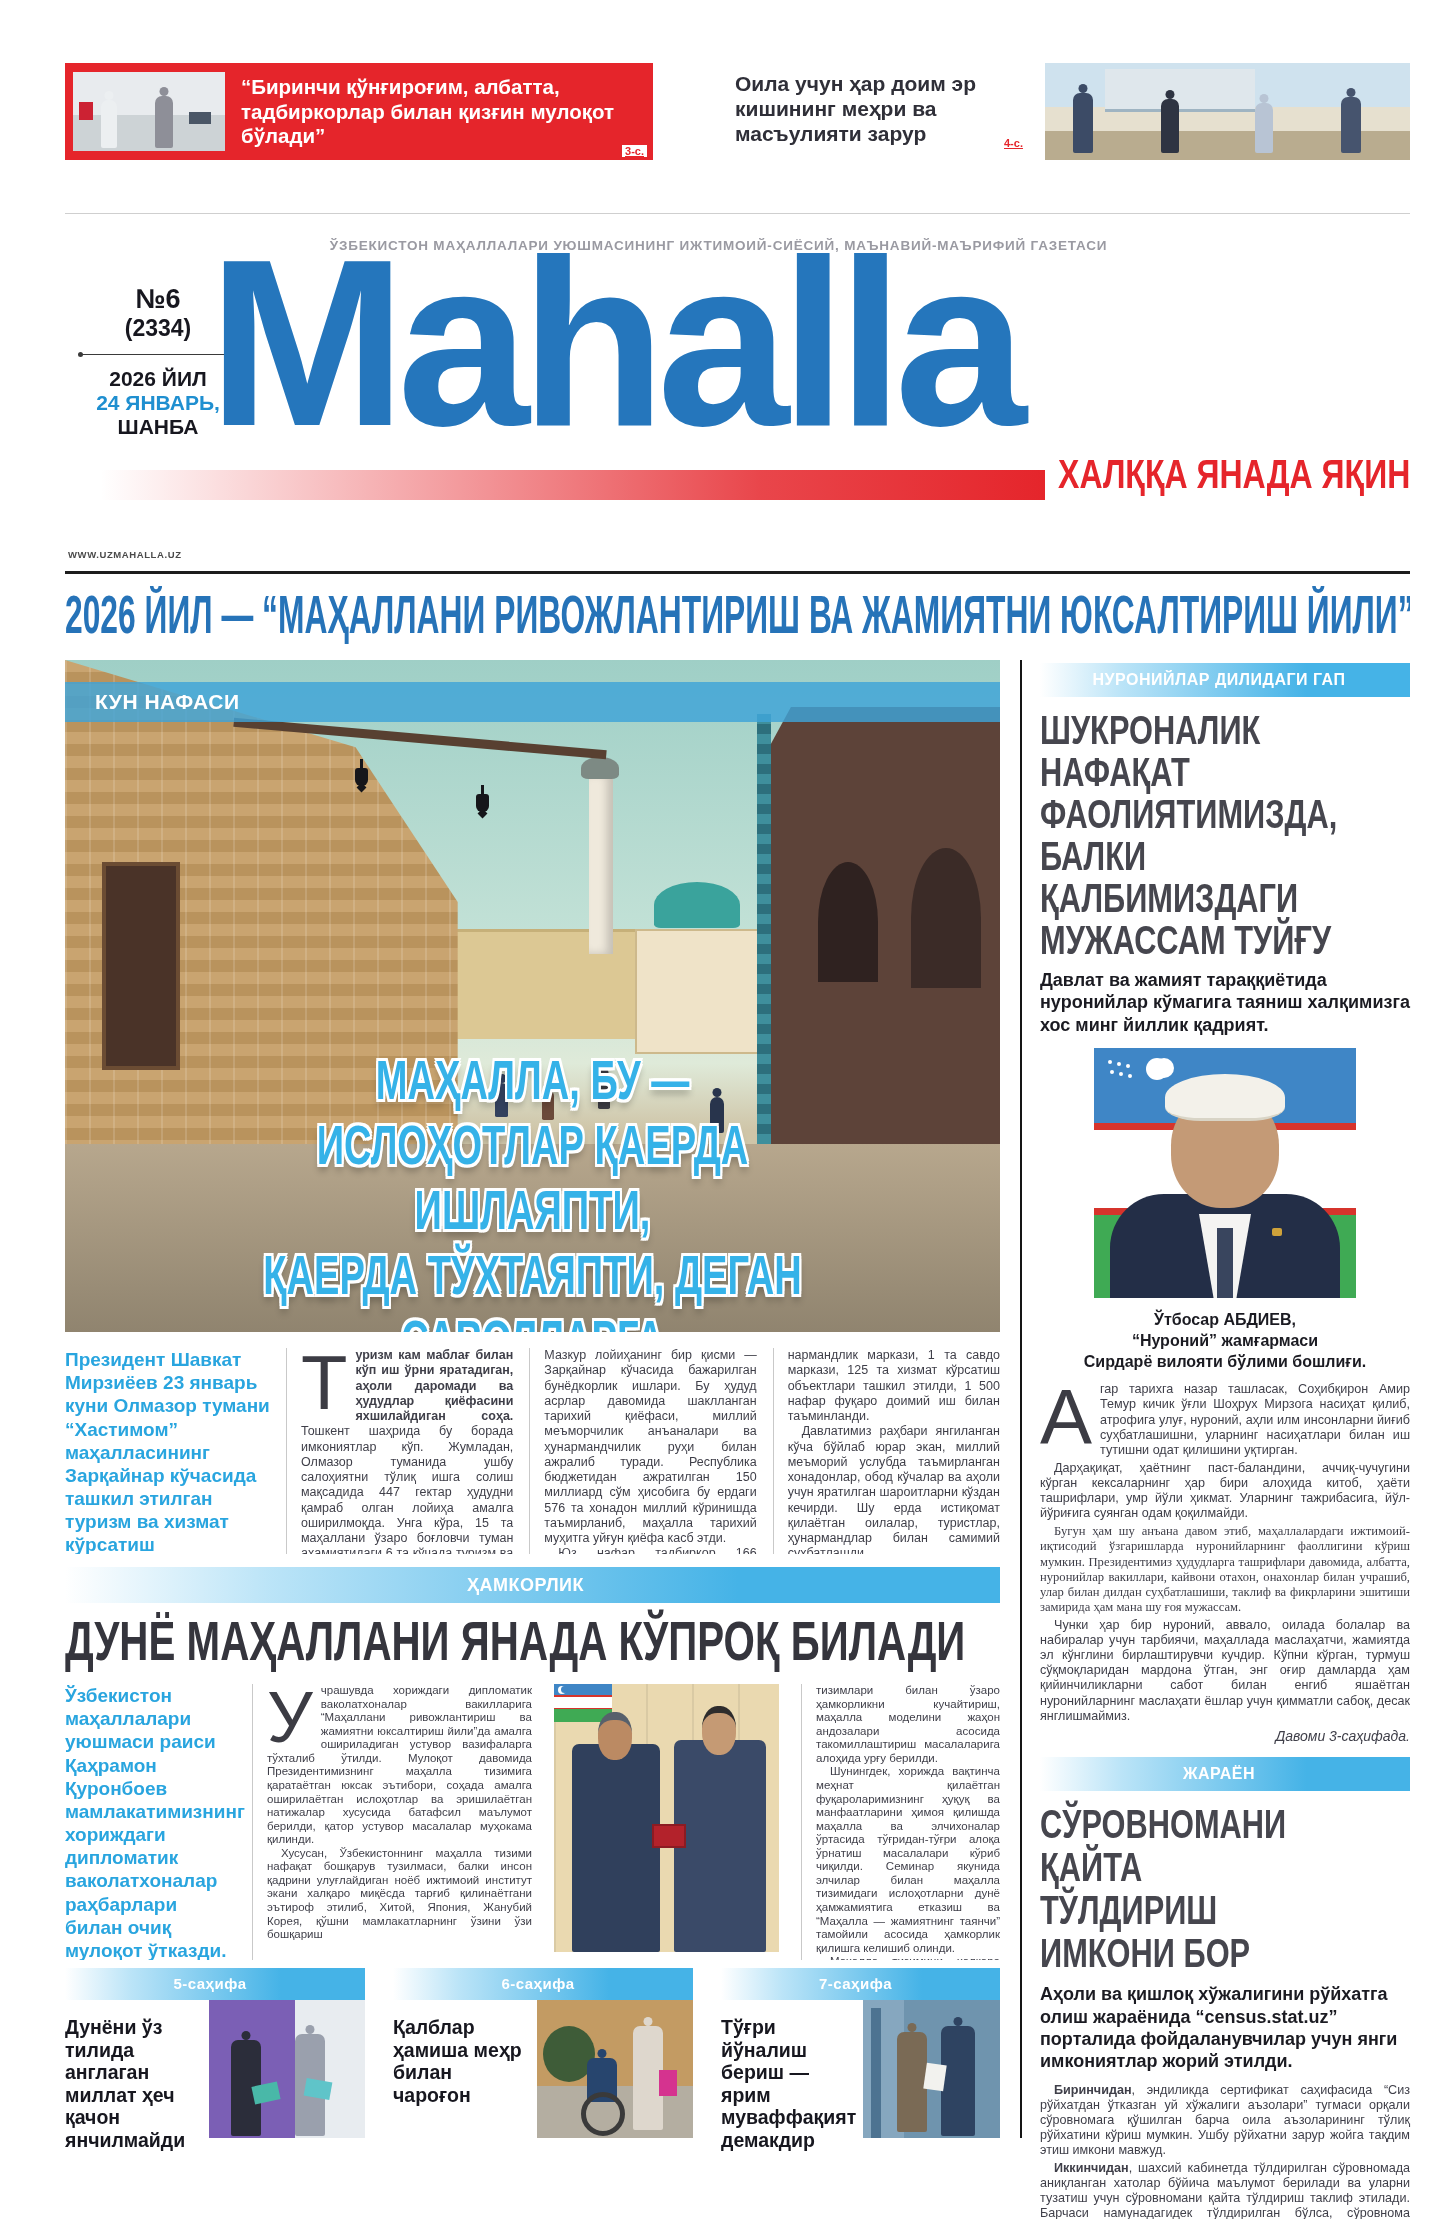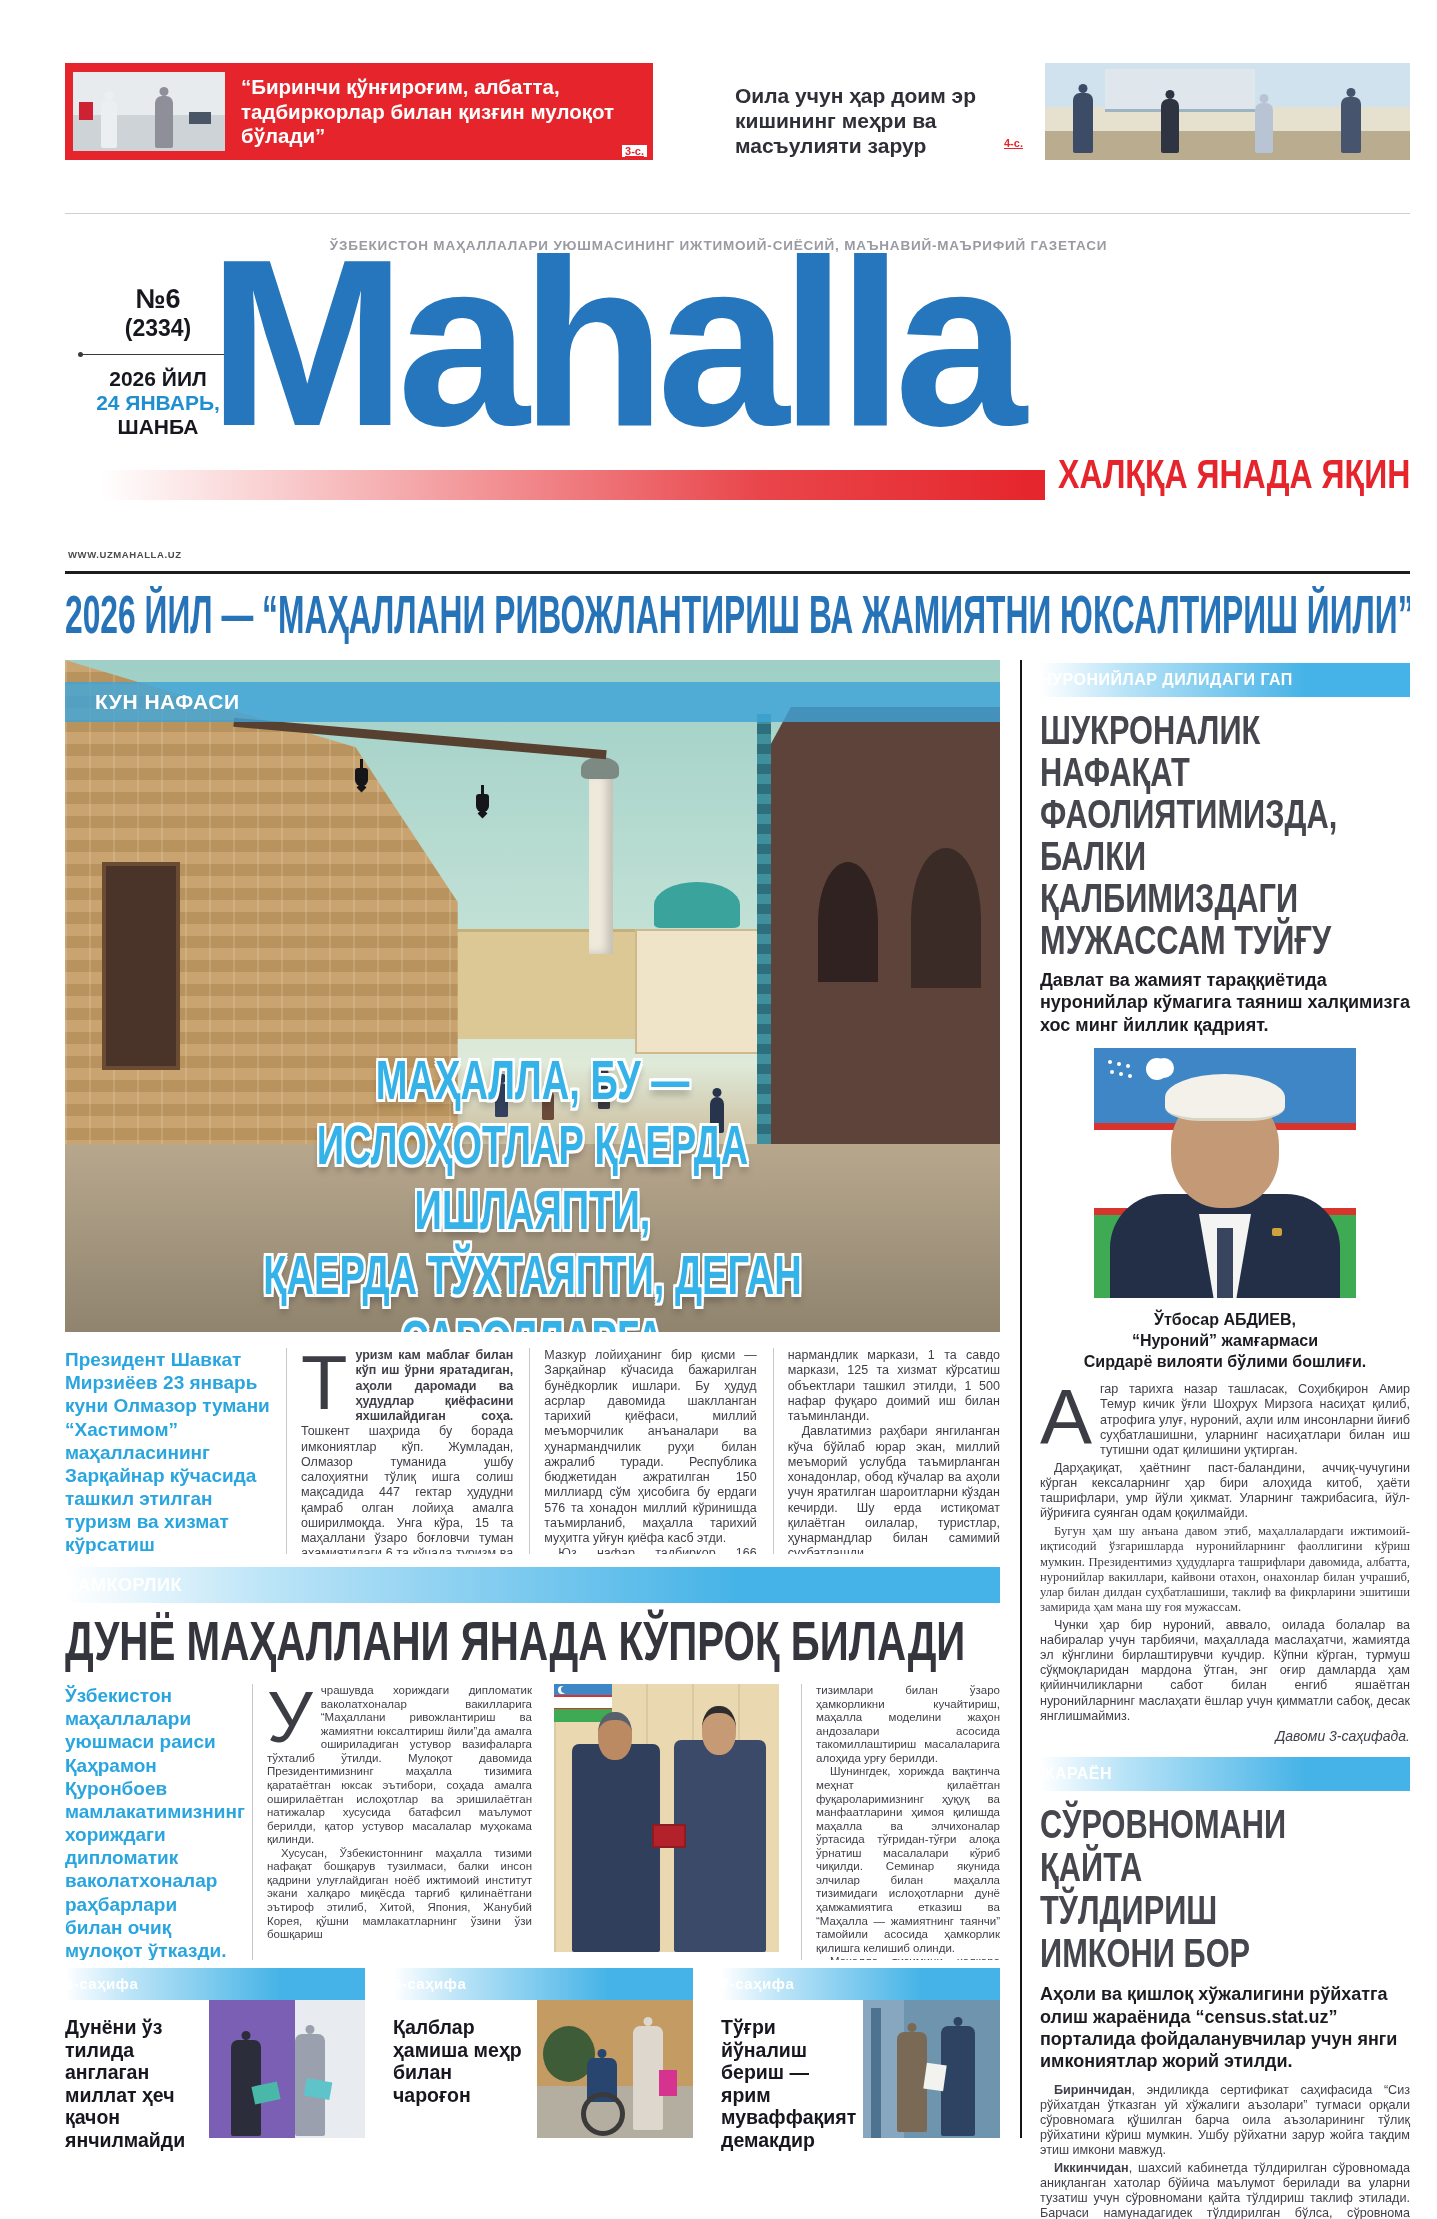--- a/index.html
+++ b/index.html
@@ -8,21 +8,21 @@
   .abs{position:absolute;}
   .ws{white-space:pre-line;}
   .cond{display:inline-block;transform-origin:0 0;}
   .jt{text-align:justify;margin:0;}
   .ind{text-indent:14px;margin:0;}
   .body-txt{font-size:12.5px;line-height:1.22;}
   .sb-txt{font-size:12.6px;line-height:1.2;text-align:justify;}
   .pt-txt{font-size:11.5px;line-height:1.18;text-align:justify;}
   .lead-blue{color:#29a5df;font-weight:800;}
   .strip{background:linear-gradient(90deg,rgba(255,255,255,0) 0%,rgba(164,219,245,.75) 22%,#45b3e7 72%,#45b3e7 100%);}
-  .strip span{display:block;text-align:left;color:#fff;font-weight:800;letter-spacing:.5px;}
+  .strip span{display:block;text-align:center;color:#fff;font-weight:800;letter-spacing:.5px;}
   .dropcap{float:left;font-weight:400;color:#3c3c44;line-height:.78;margin:5px 8px 0 0;}
   .cont{font-weight:700;font-style:italic;font-size:12.5px;text-align:right;margin:4px 0 0;}
   .fig{position:absolute;border-radius:7px 7px 2px 2px;}
   .fig::before{content:"";position:absolute;top:-9px;left:50%;transform:translateX(-50%);
                width:9px;height:9px;border-radius:50%;background:inherit;}
   .lan{position:absolute;width:13px;height:18px;background:#16161a;border-radius:3px 3px 6px 6px;}
   .lan::before{content:"";position:absolute;top:-9px;left:5px;width:3px;height:9px;background:#16161a;}
   .lan::after{content:"";position:absolute;bottom:-5px;left:3px;width:7px;height:7px;background:#16161a;transform:rotate(45deg);}
   .uzflag{background:linear-gradient(180deg,#3f86c6 0 30%,#d6342c 30% 33%,#ffffff 33% 64%,#d6342c 64% 67%,#3faa54 67% 100%);}
   .crescent{position:absolute;border-radius:50%;background:#fff;}
@@ -46,21 +46,21 @@
       <div class="fig" style="left:28px;top:28px;width:16px;height:48px;background:#eceff1;"></div>
       <div class="fig" style="left:82px;top:24px;width:18px;height:52px;background:#8e8f98;"></div>
       <div class="abs" style="left:6px;top:30px;width:14px;height:18px;background:#c23;"></div>
       <div class="abs" style="left:116px;top:40px;width:22px;height:12px;background:#4a5666;"></div>
     </div>
     <div class="abs" style="left:176px;top:12px;width:400px;color:#ffffff;font-weight:800;font-size:20.5px;line-height:1.2;">“Биринчи қўнғироғим, албатта, тадбиркорлар билан қизғин мулоқот бўлади”</div>
     <div class="abs" style="right:6px;bottom:3px;background:#fff;color:#e5252b;font-weight:800;font-size:11px;padding:0 3px;text-decoration:underline;">3-с.</div>
   </div>
 
   <div class="abs" style="left:720px;top:63px;width:690px;height:100px;">
-    <div class="abs" style="left:15px;top:20px;width:268px;color:#2f2f38;font-weight:800;font-size:21px;line-height:1.2;">Оила учун ҳар доим эр кишининг меҳри ва масъулияти зарур</div>
+    <div class="abs" style="left:15px;top:8px;width:268px;color:#2f2f38;font-weight:800;font-size:21px;line-height:1.2;">Оила учун ҳар доим эр кишининг меҳри ва масъулияти зарур</div>
     <div class="abs" style="left:284px;top:74px;color:#e5252b;font-weight:800;font-size:11px;text-decoration:underline;">4-с.</div>
     <div class="abs" style="left:325px;top:0;width:365px;height:97px;background:linear-gradient(180deg,#cfe2ee 0 45%,#e6e0cf 45% 70%,#b9ac8f 70% 100%);overflow:hidden;">
       <div class="abs" style="left:60px;top:6px;width:150px;height:40px;background:#dfe7ec;border-bottom:3px solid #9fb4c2;"></div>
       <div class="fig" style="left:28px;top:30px;width:20px;height:60px;background:#3c4b66;"></div>
       <div class="fig" style="left:116px;top:36px;width:18px;height:54px;background:#2e3442;"></div>
       <div class="fig" style="left:210px;top:40px;width:18px;height:50px;background:#b8c4d4;"></div>
       <div class="fig" style="left:296px;top:34px;width:20px;height:56px;background:#46546e;"></div>
     </div>
   </div>
 

